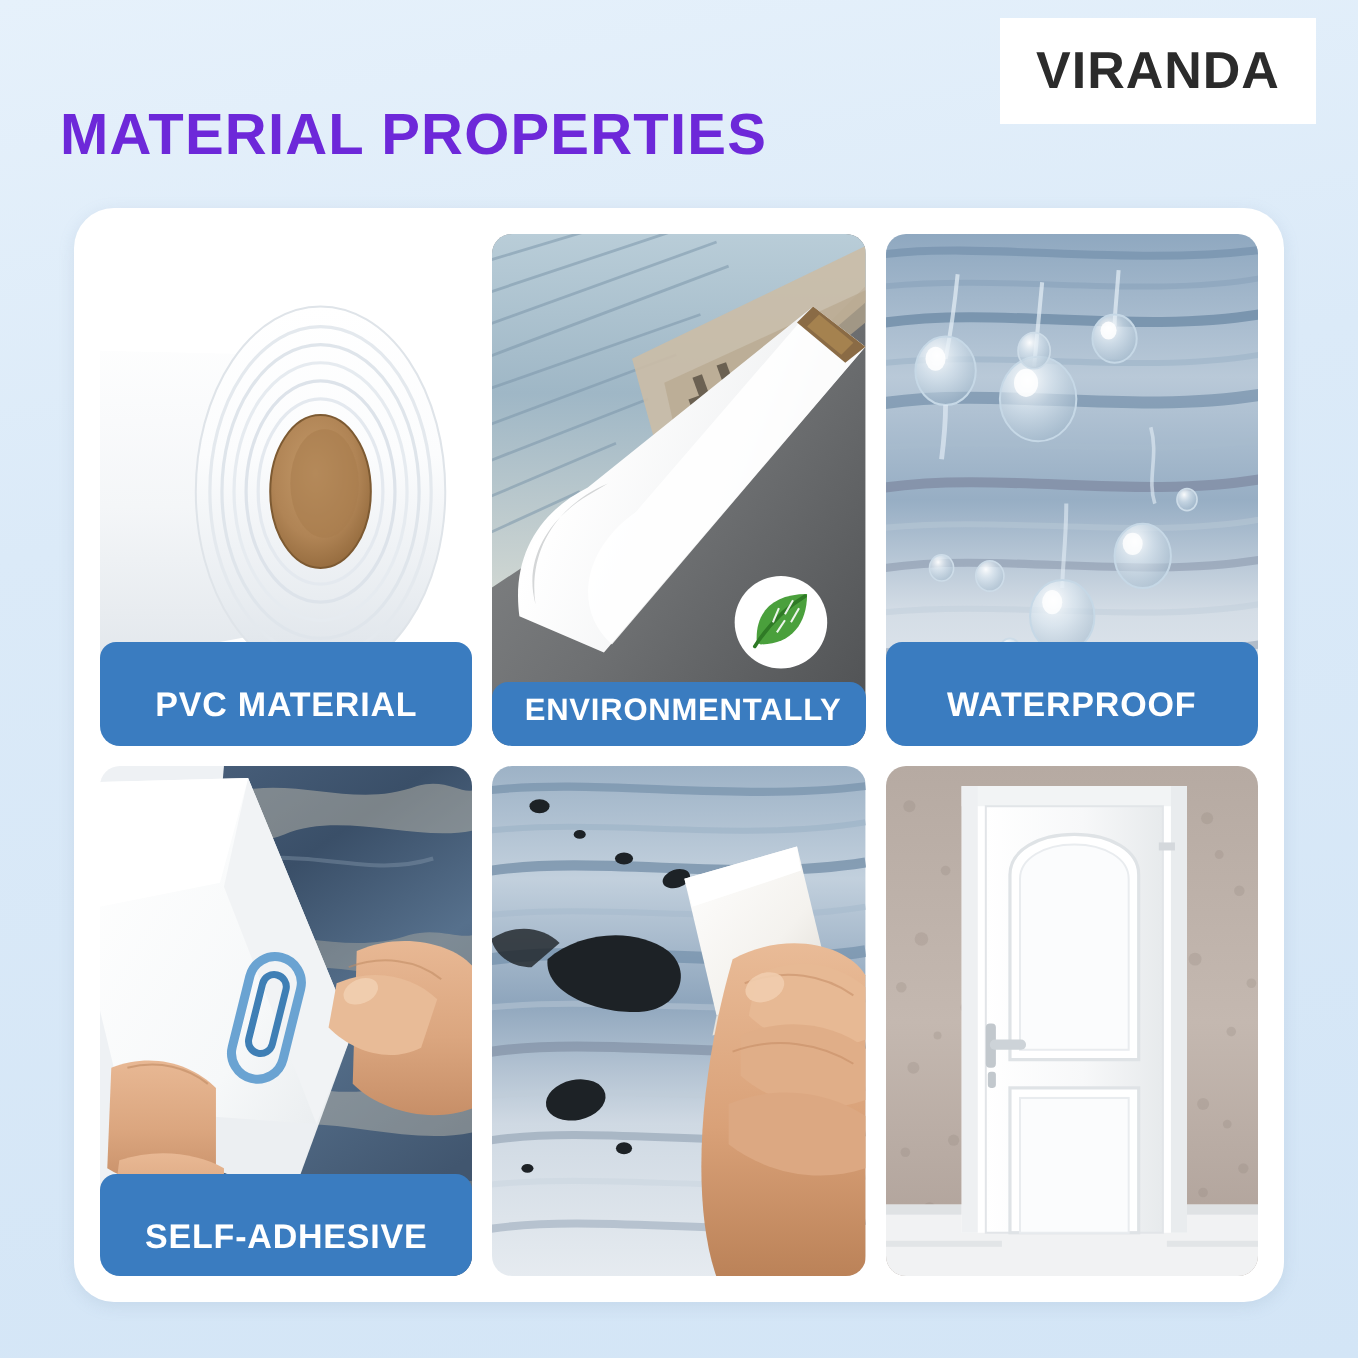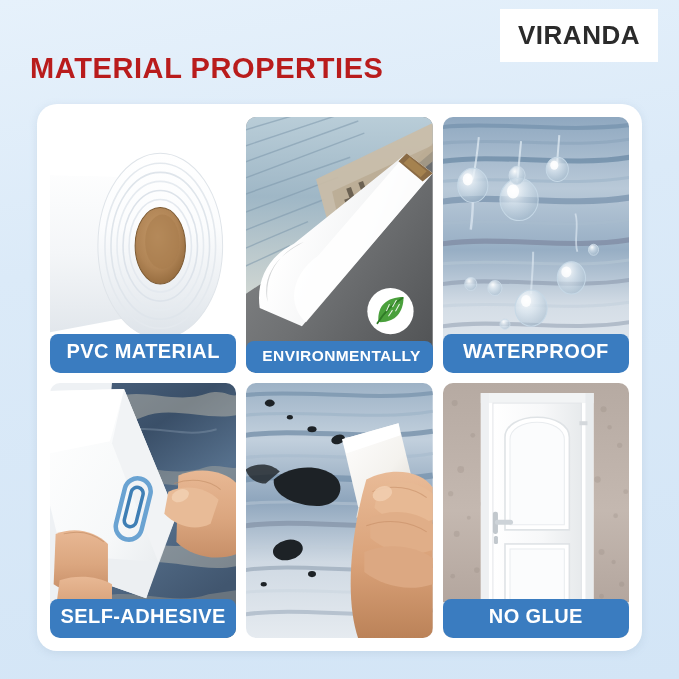--- a/index.html
+++ b/index.html
@@ -15,21 +15,21 @@
   .logo-badge{
     position:absolute;left:500px;top:9px;width:158px;height:53px;
     background:#ffffff;display:flex;align-items:center;justify-content:center;
   }
   .logo-text{
     font-size:26px;font-weight:bold;color:#2b2b2b;letter-spacing:.5px;
     font-family:"Liberation Sans", sans-serif;
   }
   .page-title{
     position:absolute;left:30px;top:52px;
-    font-size:29px;font-weight:bold;color:#b91c1c;letter-spacing:.6px;
+    font-size:29px;font-weight:bold;color:#6d28d9;letter-spacing:.6px;
     white-space:nowrap;
   }
 
   
   .panel{
     position:absolute;left:37px;top:104px;width:605px;height:547px;
     background:#ffffff;border-radius:20px;
     box-shadow:0 2px 8px rgba(120,150,180,.18);
   }
   .grid{
@@ -37,23 +37,23 @@
     display:grid;grid-template-columns:repeat(3,1fr);grid-template-rows:1fr 1fr;
     gap:10px 10px;
   }
 
   
   .card{position:relative;border-radius:10px;overflow:hidden;}
   .card-img{position:absolute;inset:0;width:100%;height:100%;display:block;}
   .card-label{
     position:absolute;left:0;right:0;bottom:0;
     background:#3a7cc0;color:#ffffff;
-    font-size:20px;font-weight:bold;letter-spacing:.4px;
+    font-size:17px;font-weight:bold;letter-spacing:.4px;
     text-align:center;line-height:1.08;
-    padding:7px 4px 10px;
+    padding:23px 4px 10px;
     border-radius:8px;
     box-sizing:border-box;
   }
   .card-label.two-line{padding:7px 16px 8px;font-size:15.5px;}
   .lbl-line{display:block;}
 </style>
 </head>
 <body>
 
 <div class="stage">
@@ -432,20 +432,17 @@
           <rect x="67" y="165" width="54" height="67" fill="#fbfcfd" stroke="#e9ecef" stroke-width="1"></rect>
 
           <g>
             <rect x="50" y="128" width="5" height="22" rx="2" fill="#c2c8cd"></rect>
             <rect x="52" y="136" width="18" height="5" rx="2.5" fill="#cdd3d8"></rect>
             <rect x="51" y="152" width="4" height="8" rx="1.5" fill="#c2c8cd"></rect>
           </g>
 
           <rect x="136" y="38" width="8" height="4" fill="#d4d8dc"></rect>
         </svg>
-        <div class="card-label">
-          <span class="lbl-line">NO GLUE</span>
-        </div>
       </div>
 
     </div>
   </div>
 </div>
 
 </body></html>

